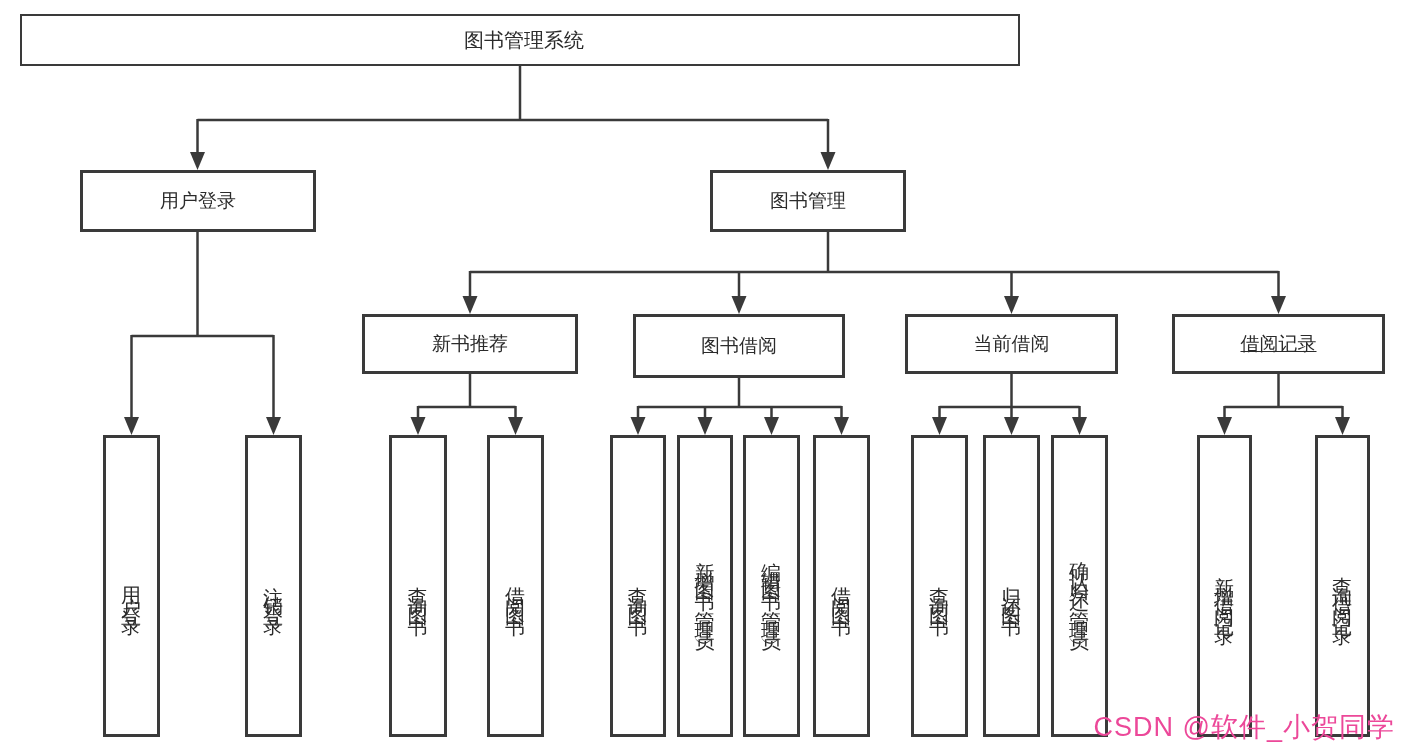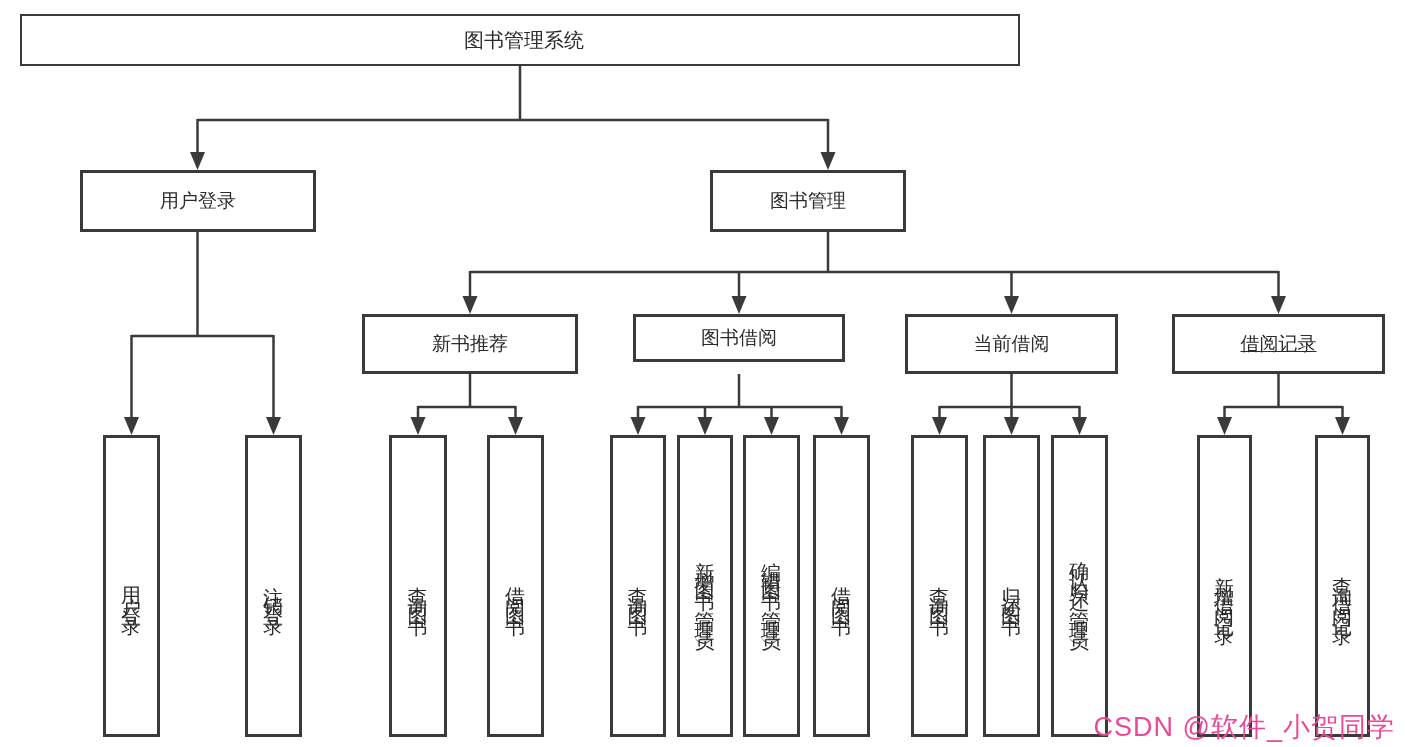--- a/index.html
+++ b/index.html
@@ -134,21 +134,21 @@
   <div class="node" style="left:80px; top:170px; width:236px; height:62px;">
     <span class="h-label">用户登录</span>
   </div>
   <div class="node" style="left:710px; top:170px; width:196px; height:62px;">
     <span class="h-label">图书管理</span>
   </div>
 
   <div class="node" style="left:362px; top:314px; width:216px; height:60px;">
     <span class="h-label">新书推荐</span>
   </div>
-  <div class="node" style="left:633px; top:314px; width:212px; height:48px;text-align:right;">
+  <div class="node" style="left:633px; top:314px; width:212px; height:64px;text-align:right;">
     <span class="h-label">图书借阅</span>
   </div>
   <div class="node" style="left:905px; top:314px; width:213px; height:60px;">
     <span class="h-label">当前借阅</span>
   </div>
   <div class="node" style="left:1172px; top:314px; width:213px; height:60px;text-decoration:underline;">
     <span class="h-label">借阅记录</span>
   </div>
 
   <div class="node" style="left:103px; top:435px; width:57px; height:302px;">

